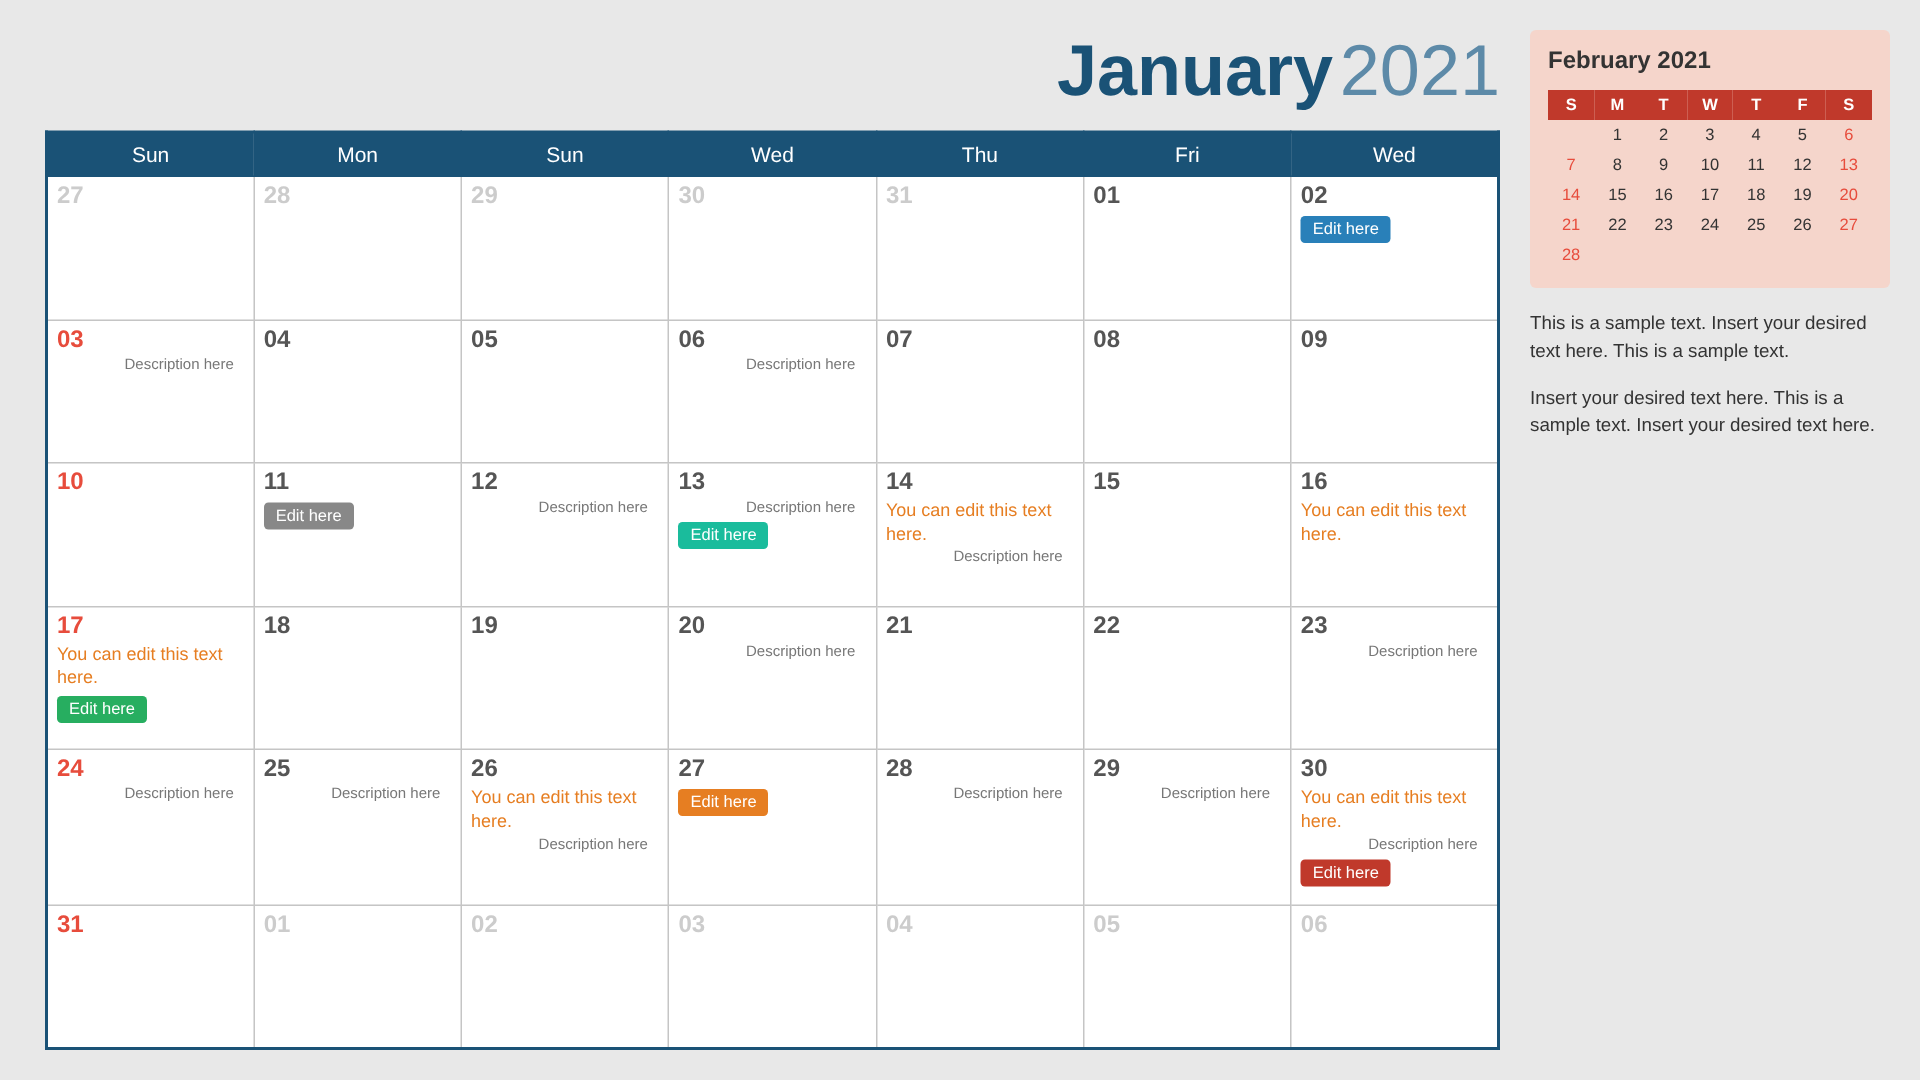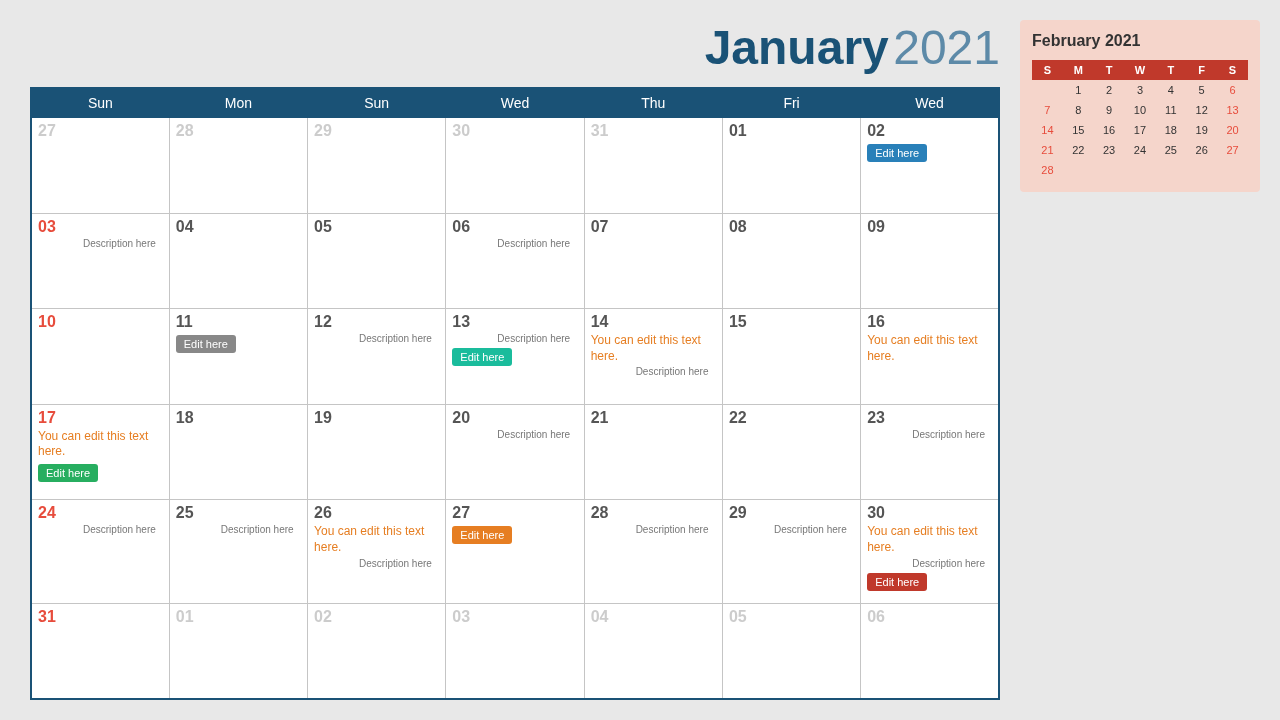--- a/index.html
+++ b/index.html
@@ -363,13 +363,17 @@
             <td></td>
             <td></td>
             <td></td>
             <td></td>
             <td></td>
             <td style="color: rgb(231, 76, 60);"></td>
           </tr>
         </tbody>
     </table>
   </div>
+  <div class="sidebar-text">
+    <p id="sidebar-p1">This is a sample text. Insert your desired text here. This is a sample text.</p>
+    <p id="sidebar-p2">Insert your desired text here. This is a sample text. Insert your desired text here.</p>
+  </div>
 </div>
 
 </body></html>

